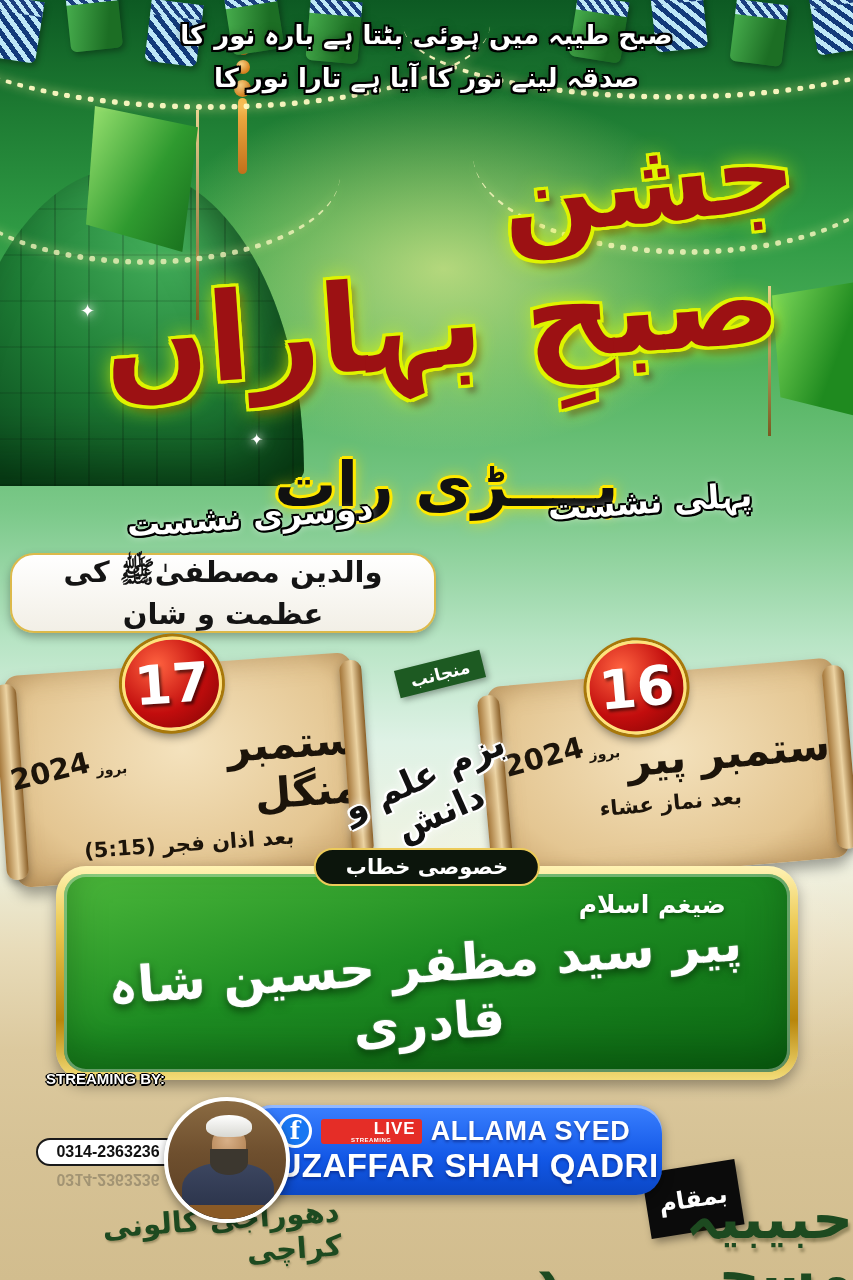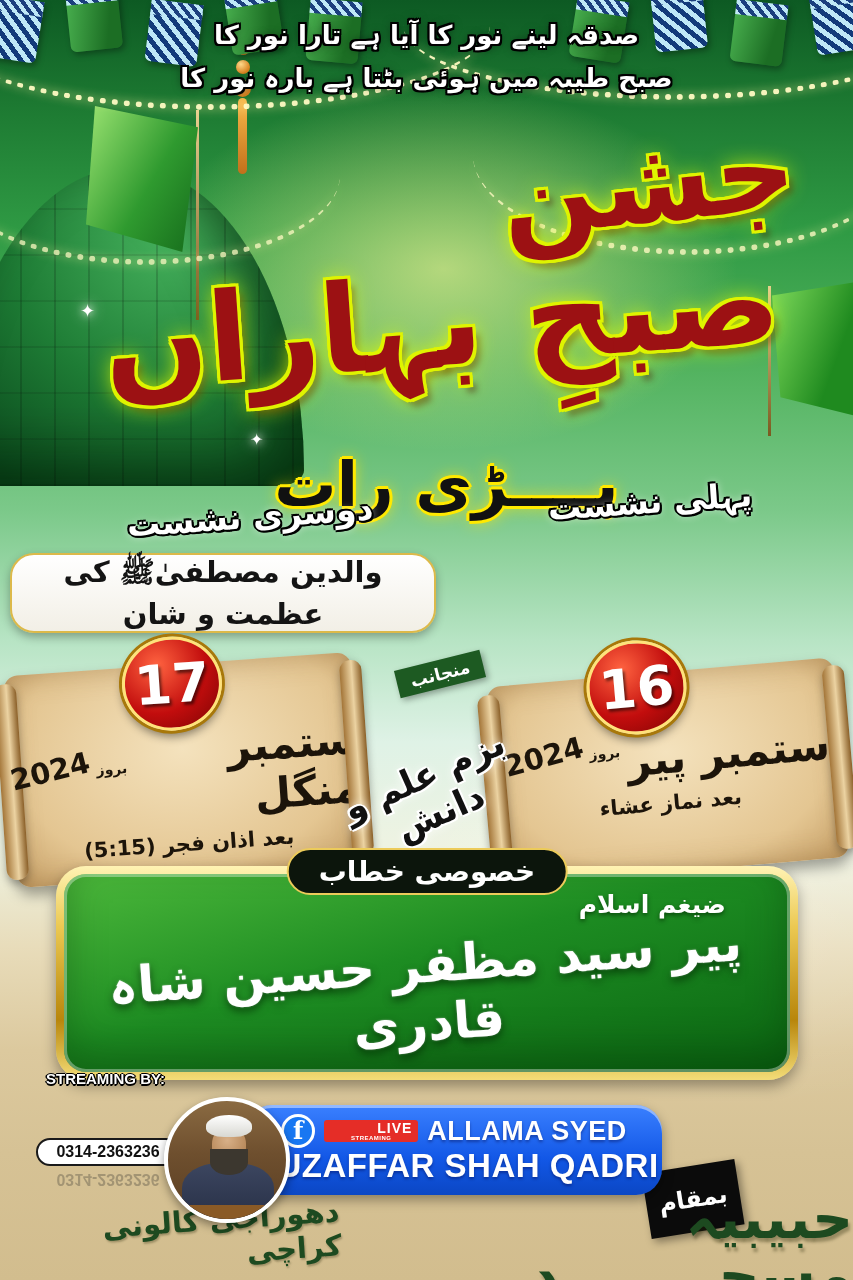--- a/index.html
+++ b/index.html
@@ -123,21 +123,21 @@
   
   .gbanner-outer { top:866px; left:56px; width:742px; height:214px; z-index:6;
     background:linear-gradient(180deg,#fff3b4,#ecc952 28%,#b8860b 72%,#f4dd78);
     border-radius:30px; padding:8px; box-shadow:0 6px 14px rgba(0,0,0,.35); }
   .gbanner-inner { width:100%; height:100%; border-radius:22px;
     background:linear-gradient(165deg,#4cb83b,#1d8c22 45%,#0b6612);
     box-shadow:inset 0 0 0 3px rgba(255,255,255,.35), inset 0 -20px 40px rgba(0,40,0,.35);
     position:relative; overflow:visible; }
   .special-pill { position:absolute; top:-26px; left:50%; transform:translateX(-50%);
     background:#0c150c; border:2px solid #eccb5a; border-radius:999px; padding:5px 30px;
-    color:#fff; font-weight:bold; font-size:28px; white-space:nowrap; z-index:7; }
+    color:#fff; font-weight:bold; font-size:21px; white-space:nowrap; z-index:7; }
   .honorific { position:absolute; top:16px; right:64px; color:#fff; font-weight:bold; font-size:25px;
     text-shadow:0 2px 4px rgba(0,40,0,.7); }
   .speaker-name { position:absolute; top:62px; left:0; right:0; text-align:center;
     color:#fff; font-weight:bold; font-size:50px; transform:rotate(-4deg);
     text-shadow:0 4px 8px rgba(0,40,0,.7), 0 0 2px rgba(255,255,255,.6); }
 
   
   .designed-label { top:1070px; left:46px; z-index:7; color:#fff; font-weight:bold; font-size:15px;
     font-family:"Liberation Sans", sans-serif;
     text-shadow:1.5px 0 0 #000,-1.5px 0 0 #000,0 1.5px 0 #000,0 -1.5px 0 #000,1px 1px 0 #000; }
@@ -170,21 +170,21 @@
 
   .blue-banner { top:1105px; left:246px; width:416px; height:90px; z-index:7;
     background:linear-gradient(180deg,#3a80ff,#1257e6 60%,#0b47c4);
     border-radius:26px; box-shadow:inset 0 3px 0 rgba(255,255,255,.45), 0 5px 12px rgba(0,0,0,.35);
     color:#fff; font-family:"Liberation Sans", sans-serif; font-weight:bold; }
   .bb-row1 { display:flex; align-items:center; justify-content:center; gap:9px; margin-top:9px; }
   .fb-icon { width:34px; height:34px; border-radius:50%; background:#1877f2; border:3px solid #fff;
     display:flex; align-items:center; justify-content:center; font-family:"DejaVu Serif", serif;
     font-size:24px; font-weight:bold; color:#fff; line-height:1; }
   .live-badge { background:#e52d27; border-radius:3px; padding:1px 6px; text-align:center; line-height:1; }
-  .live-top { font-size:14px; letter-spacing:1px;margin-left:47px; }
+  .live-top { font-size:17px; letter-spacing:1px;margin-left:47px; }
   .live-bottom { font-size:6px; letter-spacing:.5px; }
   .bb-name1 { font-size:27px; letter-spacing:.5px; text-shadow:0 2px 3px rgba(0,0,60,.4); }
   .bb-name2 { text-align:center; font-size:33px; margin-top:-1px; letter-spacing:.5px;
     text-shadow:0 2px 3px rgba(0,0,60,.4); }
 
   .venue-badge { top:1166px; left:646px; width:94px; height:66px; z-index:6;
     background:#0b0b0b; transform:rotate(-9deg); display:flex; align-items:center; justify-content:center;
     color:#fff; font-size:24px; font-weight:bold; box-shadow:3px 4px 8px rgba(0,0,0,.4); }
   .venue-line { top:1190px; left:0; right:0; z-index:7; direction:rtl;
     display:flex; align-items:center; justify-content:center; gap:4px; color:#1d4a20; }
@@ -226,22 +226,22 @@
   <div class="pole pl"></div>
   <div class="abs bigflag left"></div>
   <div class="pole pr"></div>
   <div class="abs bigflag right"></div>
 
   <div class="abs sparkle" style="top:360px; left:180px;">✦</div>
   <div class="abs sparkle" style="top:300px; left:80px; font-size:18px;">✦</div>
   <div class="abs sparkle" style="top:430px; left:250px; font-size:16px;">✦</div>
 
   <div class="abs couplet urdu">
+    <div>صبح طیبہ میں ہوئی بٹتا ہے بارہ نور کا</div>
     <div>صدقہ لینے نور کا آیا ہے تارا نور کا</div>
-    <div>صبح طیبہ میں ہوئی بٹتا ہے بارہ نور کا</div>
   </div>
 
   <div class="abs title-red title-jashn urdu">جشن</div>
   <div class="abs title-red title-main urdu">صبحِ بہاراں</div>
   <div class="abs subtitle urdu">بــــڑی رات</div>
 
   <div class="abs session-label sl-right urdu">پہلی نشست</div>
   <div class="abs session-label sl-left urdu">دوسری نشست</div>
   <div class="abs session-box sb-left urdu">والدین مصطفیٰﷺ کی عظمت و شان</div>
 

